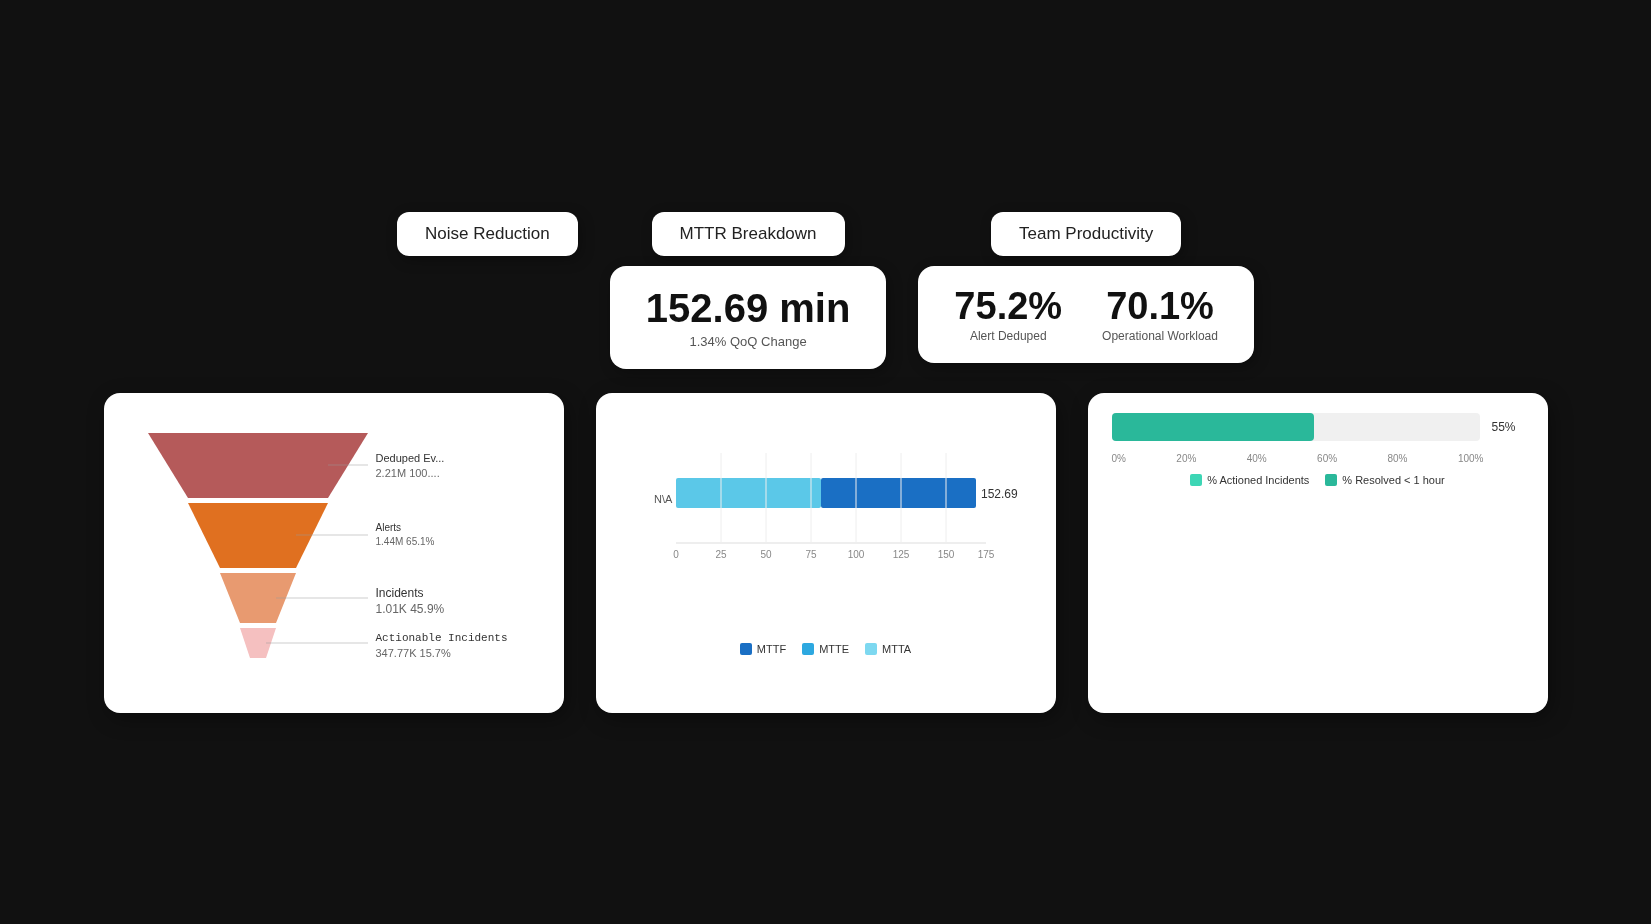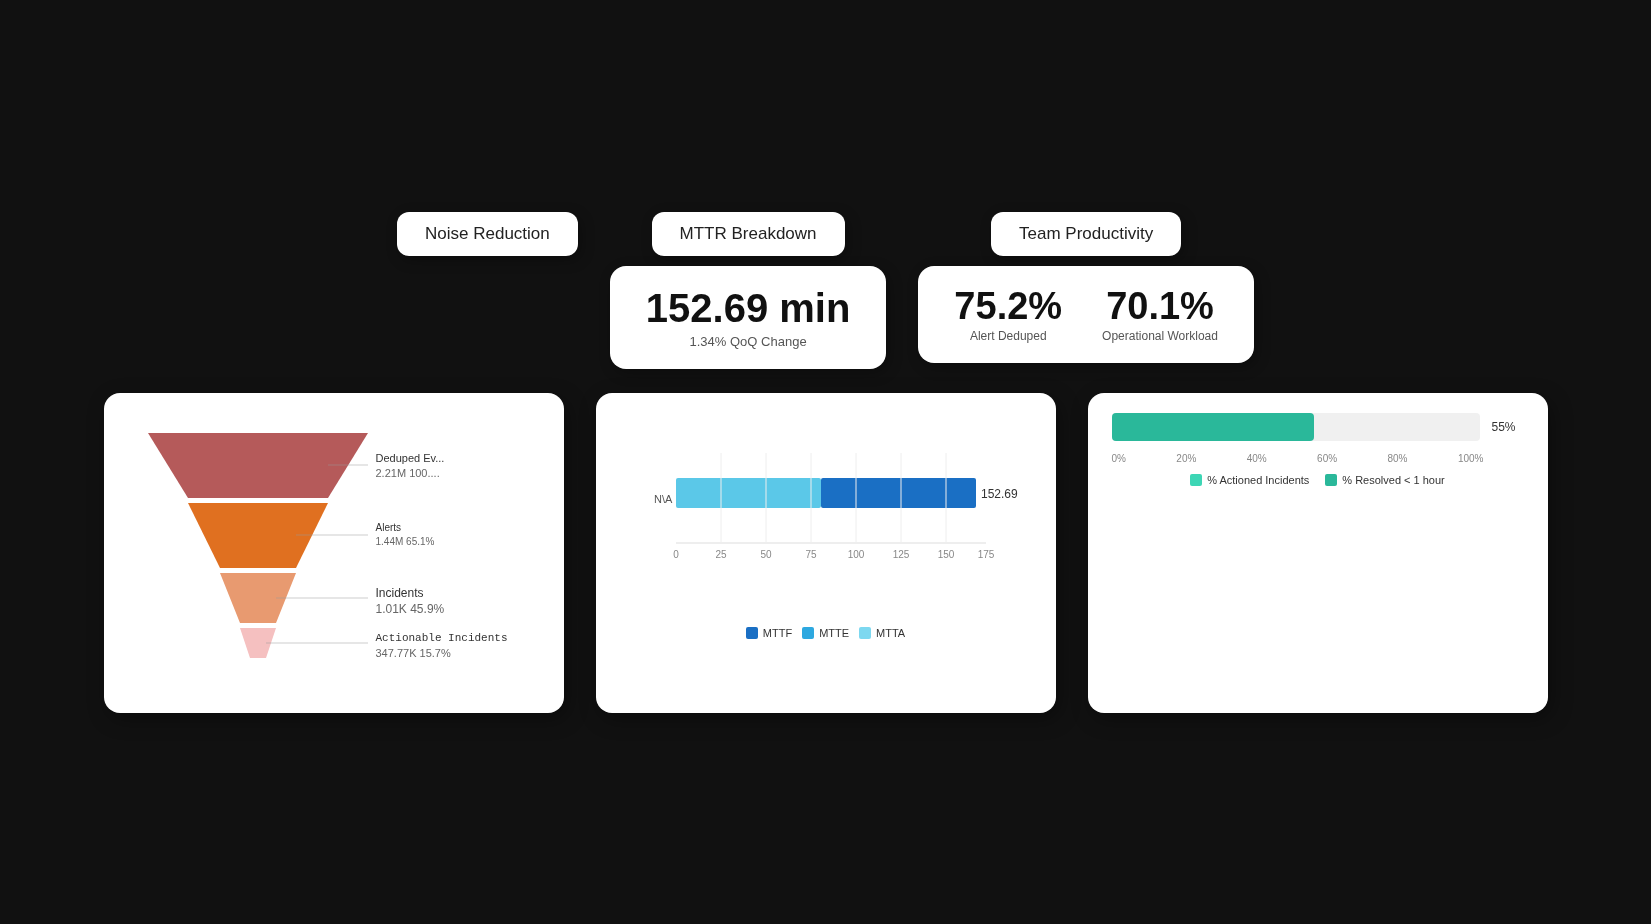--- a/index.html
+++ b/index.html
@@ -107,23 +107,23 @@
       width: 100%;
       height: 240px;
       position: relative;
     }
     .bar-chart-svg {
       width: 100%;
       height: 210px;
     }
     .bar-legend {
       display: flex;
-      gap: 10px;
-      justify-content: center;
-      margin-top: 0;
+      gap: 16px;
+      justify-content: center;
+      margin-top: 16px;
     }
     .legend-item {
       display: flex;
       align-items: center;
       gap: 5px;
       font-size: 11px;
       color: #333;
     }
     .legend-dot {
       width: 12px;

